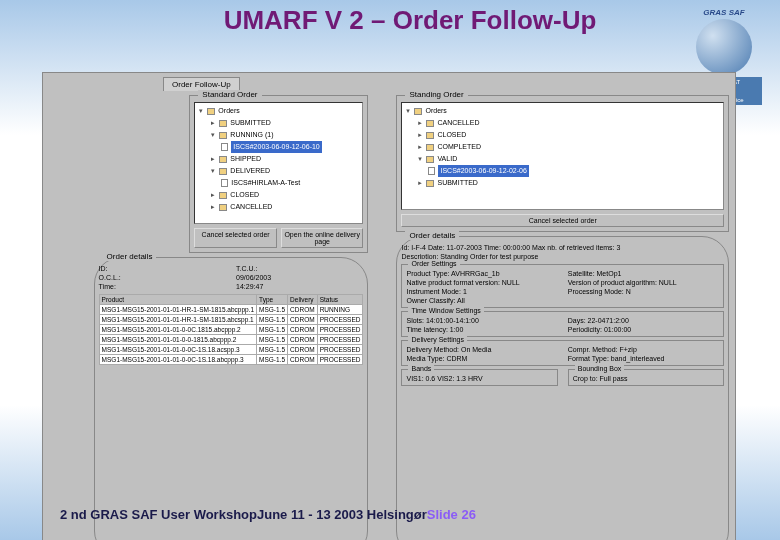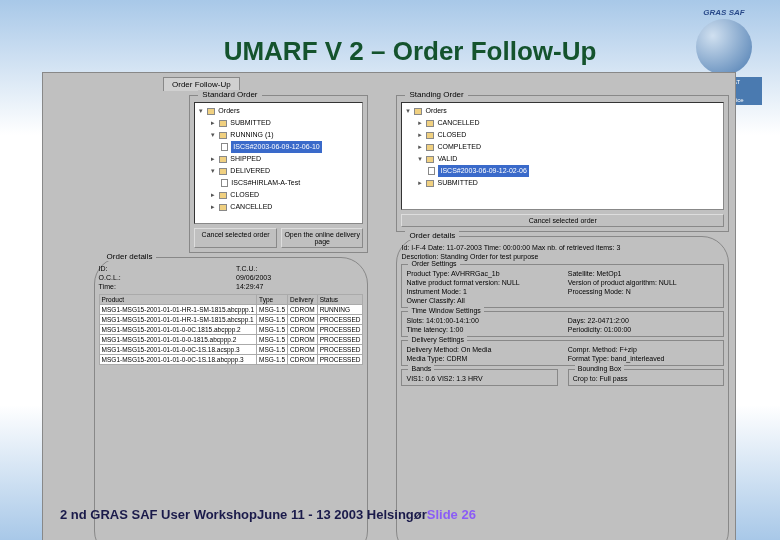--- a/index.html
+++ b/index.html
@@ -8,23 +8,23 @@
     width: 780px;
     height: 540px;
     font-family: Arial, sans-serif;
     background: linear-gradient(180deg, #a8c8e8 0%, #ffffff 25%, #ffffff 75%, #a8c8e8 100%);
     position: relative;
     overflow: hidden;
   }
   .title {
     font-size: 26px;
     font-weight: bold;
-    color: #14532d;
+    color: #701a75;
     text-align: center;
-    padding-top: 36px;
+    padding-top: 5px;
     padding-left: 40px;
   }
   .logo {
     position: absolute;
     right: 18px;
     top: 8px;
     width: 76px;
     font-size: 8px;
     text-align: center;
   }

